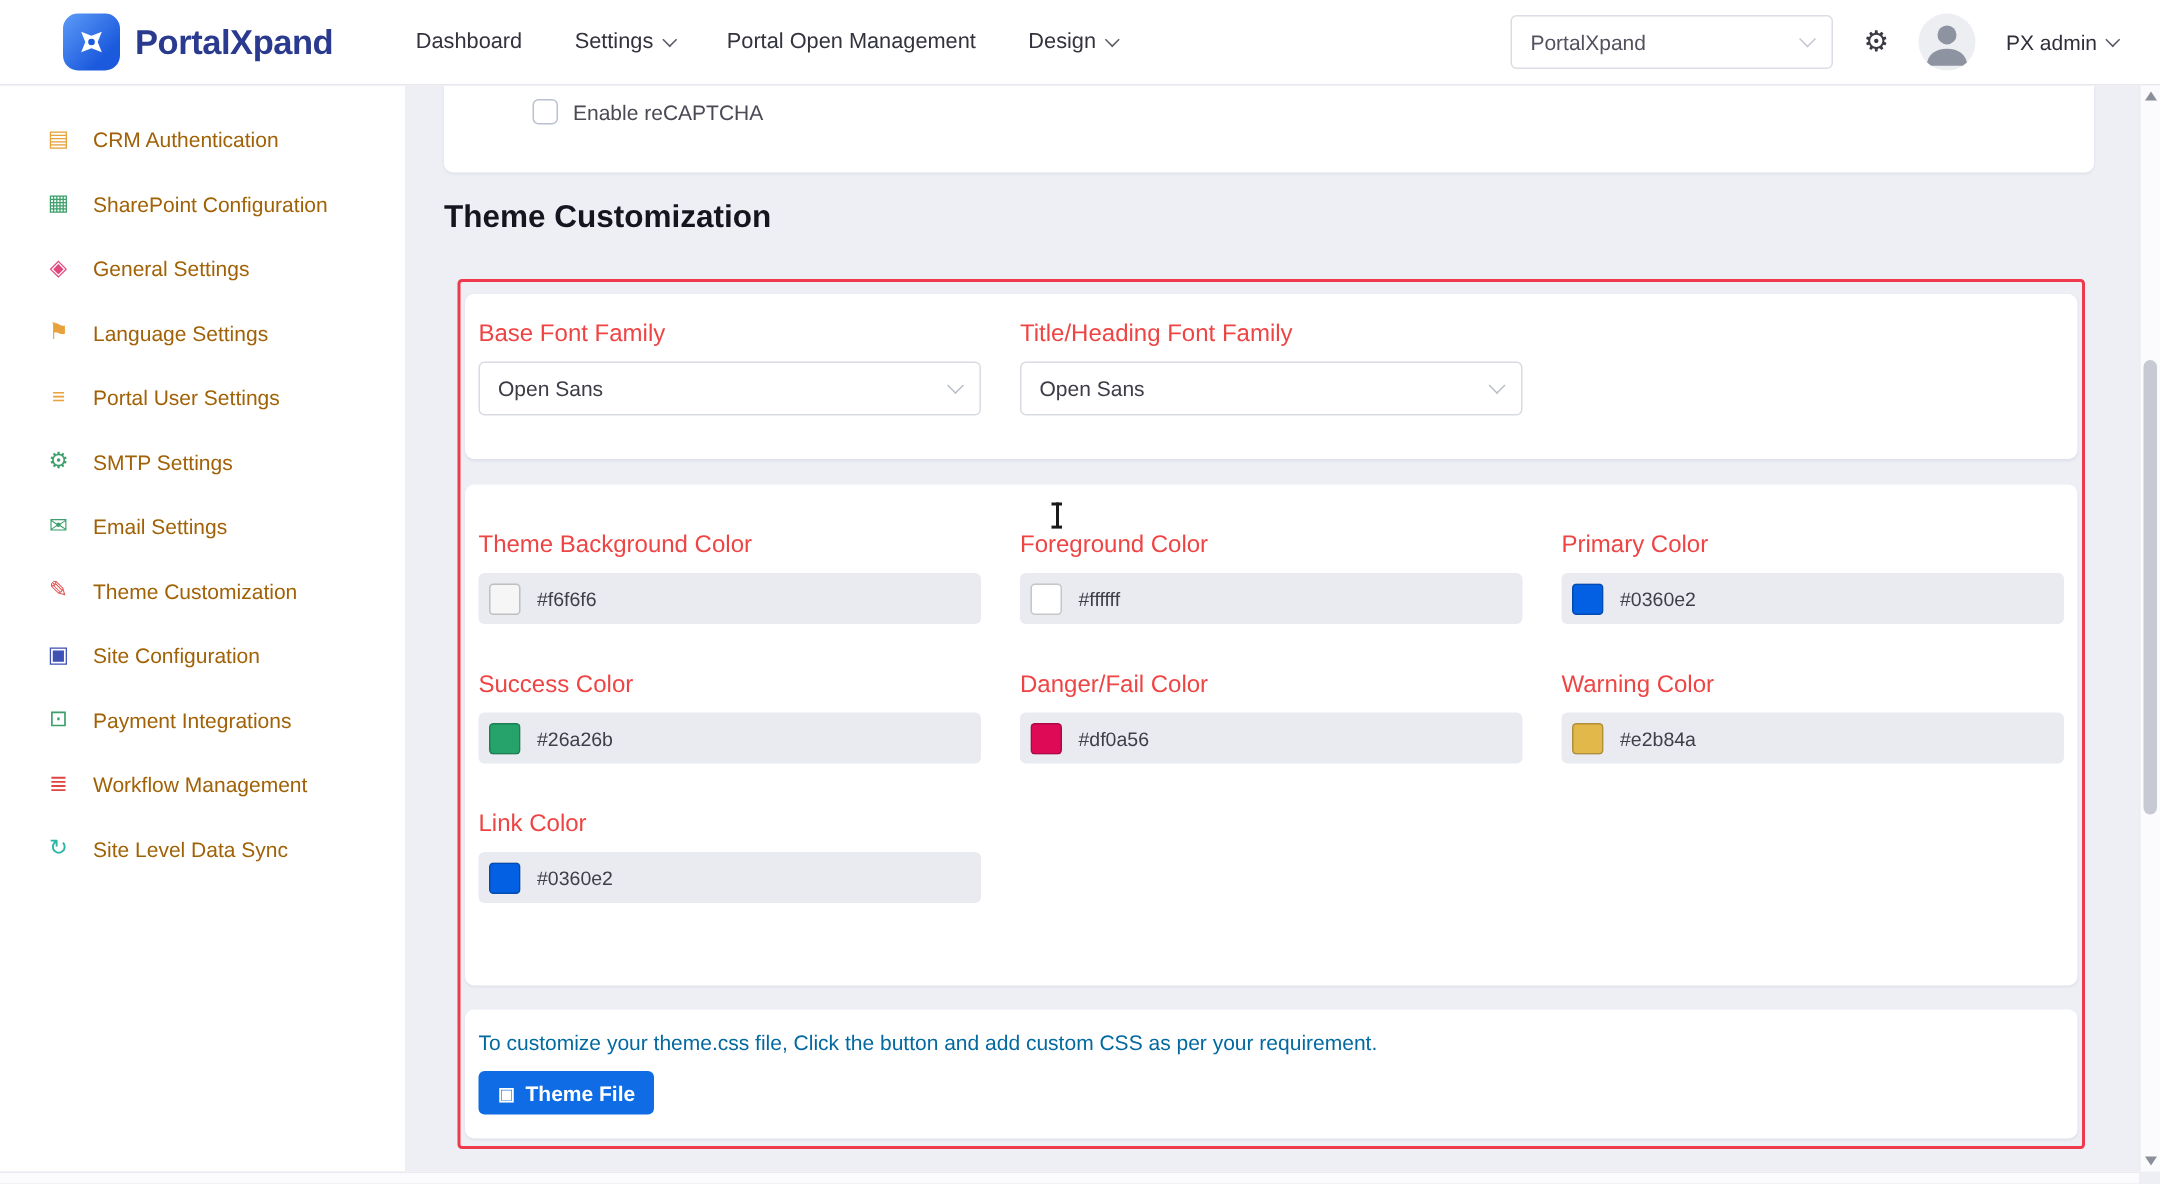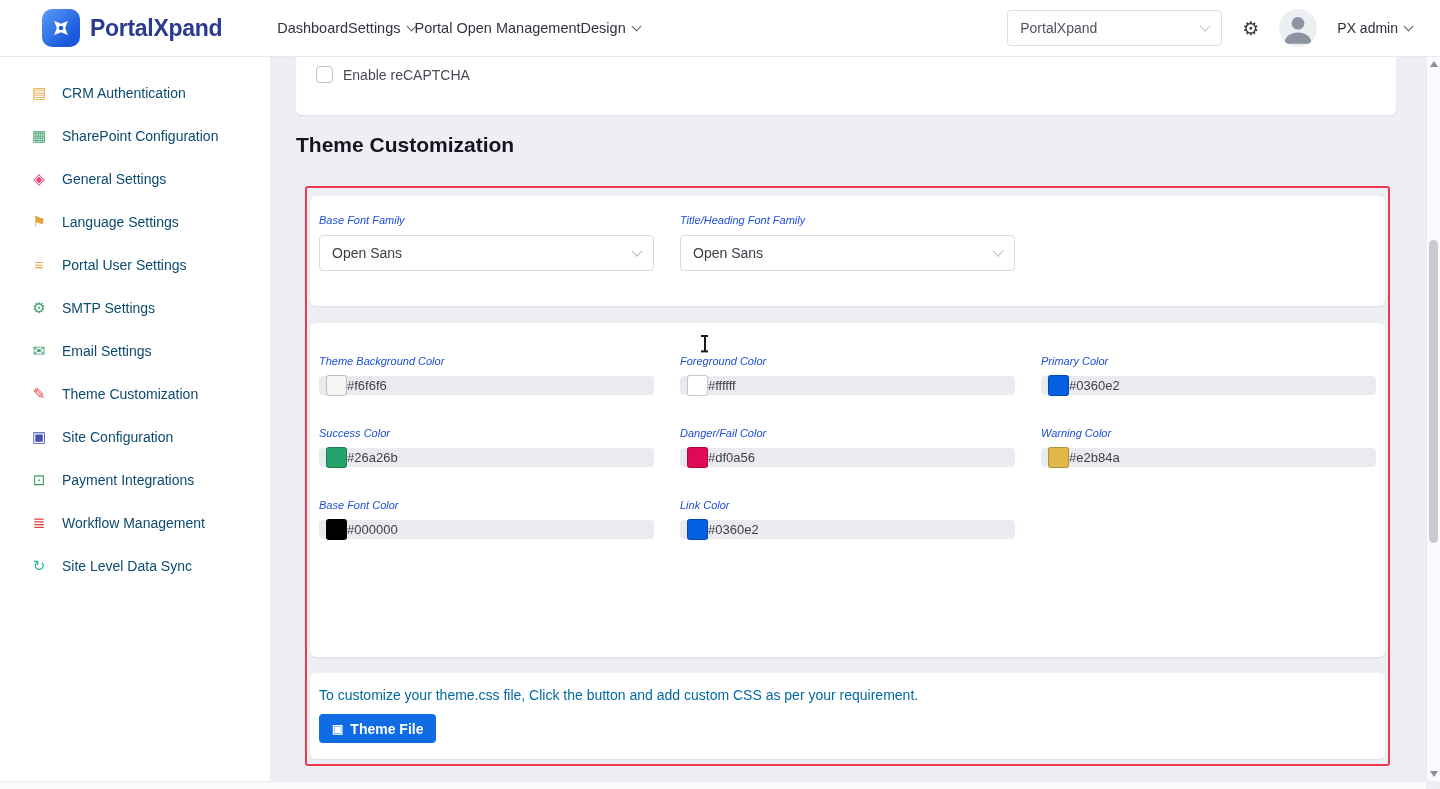--- a/index.html
+++ b/index.html
@@ -6,62 +6,62 @@
   html,body { width:1440px; height:789px; overflow:hidden; }
   body { font-family:"Liberation Sans", sans-serif; background:#edeff5; position:relative; color:#2f2f3a; }
 
   
   .topbar { position:absolute; top:0; left:0; width:1440px; height:57px; background:#fff;
             border-bottom:1px solid #e7e7ee; display:flex; align-items:center; padding:0 28px 0 42px; z-index:30; }
   .brand { display:flex; align-items:center; gap:10px; cursor:pointer; }
   .logo-mark { width:38px; height:38px; border-radius:10px; background:linear-gradient(135deg,#5d9cf8 0%,#1b59dd 75%);
                display:flex; align-items:center; justify-content:center; }
   .brand-text { font-size:23px; font-weight:800; color:#2a3b8f; letter-spacing:-0.3px; }
-  .topnav { display:flex; margin-left:55px; }
+  .topnav { display:flex; gap:35px; margin-left:55px; }
   .nav-item { font-size:14.5px; color:#33333e; cursor:pointer; display:flex; align-items:center; white-space:nowrap; }
   .chev { width:7px; height:7px; border-right:1.6px solid #5a5a66; border-bottom:1.6px solid #5a5a66;
           transform:rotate(45deg); display:inline-block; margin-left:7px; margin-top:-4px; }
   .top-right { margin-left:auto; display:flex; align-items:center; gap:20px; }
   .portal-select { width:215px; height:36px; border:1px solid #dcdce4; border-radius:4px; background:#fff;
                    display:flex; align-items:center; padding:0 12px; font-size:14px; color:#52525e; cursor:pointer; }
   .portal-select .sel-chev { margin-left:auto; width:8px; height:8px; border-right:1.6px solid #c4c7cf; border-bottom:1.6px solid #c4c7cf; transform:rotate(45deg); margin-top:-4px; }
   .gear { font-size:19px; color:#3a3a42; cursor:pointer; line-height:1; }
   .avatar { width:38px; height:38px; border-radius:50%; background:#eceef2; overflow:hidden; cursor:pointer; flex:0 0 auto; }
   .user { display:flex; align-items:center; font-size:14px; color:#2f2f3a; cursor:pointer; }
 
   
   .sidebar { position:absolute; top:57px; left:0; width:270px; bottom:8px; background:#fff; padding-top:14px; z-index:20; }
   .side-item { height:43px; display:flex; align-items:center; padding-left:30px; gap:14px; cursor:pointer; }
   .side-ico { width:18px; text-align:center; font-size:15px; line-height:1; }
-  .side-label { font-size:14px; color:#0c4a6e; }
+  .side-label { font-size:14px; color:#a16207; }
 
   
   .main { position:absolute; left:270px; top:57px; right:14px; bottom:8px; background:#edeff5; overflow:hidden; }
-  .card { background:#fff; border-radius:6px; box-shadow:0 1px 2px rgba(27,31,54,.07); }
+  .card { background:#fff; border-radius:6px; box-shadow:0 1px 2px rgba(27,31,54,.07);padding-left:39px; }
   .top-card { position:absolute; left:26px; width:1100px; top:0; height:58px; border-radius:0 0 6px 6px; }
   .check-row { display:flex; align-items:center; padding:9px 20px; gap:10px; }
   .checkbox { width:17px; height:17px; border:1.5px solid #b9c0cf; border-radius:4px; background:#fff; cursor:pointer; flex:0 0 auto; }
   .check-label { font-size:14px; color:#4a4a55; }
   .page-heading { position:absolute; left:26px; top:76px; font-size:21px; font-weight:700; color:#15151f; }
 
   .highlight-box { position:absolute; left:35px; top:129px; width:1085px; height:580px;
                    border:2px solid #ee3a4c; border-radius:3px; }
   .inner-card { position:absolute; left:3px; right:3px; }
   .card-fonts  { top:8px;   height:110px; padding:18px 9px; }
   .card-colors { top:135px; height:334px; padding:32px 9px 16px; }
   .card-file   { top:485px; height:86px;  padding:14px 9px; }
 
   .grid3 { display:grid; grid-template-columns:repeat(3,335px); column-gap:26px; row-gap:32px; }
-  .field-label { font-size:11px; font-weight:500; color:#1d4ed8; margin-bottom:9px; display:block;font-style:italic; }
+  .field-label { font-size:16px; font-weight:500; color:#ef4444; margin-bottom:9px; display:block; }
   .select { width:335px; height:36px; border:1px solid #d8dbe2; border-radius:4px; background:#fff;
             display:flex; align-items:center; padding:0 12px; font-size:14px; color:#3c3c46; cursor:pointer; }
   .select .sel-chev { margin-left:auto; width:8px; height:8px; border-right:1.6px solid #b9bdc7; border-bottom:1.6px solid #b9bdc7; transform:rotate(45deg); margin-top:-4px; }
 
-  .color-input { height:19px; background:#e9ebf1; border-radius:4px; display:flex; align-items:center;
-                 padding:0 7px; cursor:pointer; }
+  .color-input { height:34px; background:#e9ebf1; border-radius:4px; display:flex; align-items:center;
+                 padding:0 7px; gap:11px; cursor:pointer; }
   .swatch { width:21px; height:21px; border-radius:3px; border:1px solid rgba(0,0,0,.22); flex:0 0 auto; }
   .hex { font-size:13px; color:#3f3f4a; }
 
   .file-note { font-size:14px; color:#0369a1; margin-bottom:11px; }
   .btn-primary { display:inline-flex; align-items:center; gap:7px; height:29px; padding:0 13px;
                  background:#0f6ce4; color:#fff; border:none; border-radius:4px; font-size:14px; font-weight:700;
                  font-family:"Liberation Sans",sans-serif; cursor:pointer; }
   .btn-ico { font-size:12px; line-height:1; }
 
   
@@ -252,27 +252,20 @@
           </div>
         </div>
         <div>
           <label class="field-label">Warning Color</label>
           <div class="color-input">
             <span class="swatch" style="background: rgb(226, 184, 74);"></span>
             <span class="hex">#e2b84a</span>
           </div>
         </div>
         <div>
-          <label class="field-label">Base Font Color</label>
-          <div class="color-input">
-            <span class="swatch" style="background: rgb(0, 0, 0);"></span>
-            <span class="hex">#000000</span>
-          </div>
-        </div>
-        <div>
           <label class="field-label">Link Color</label>
           <div class="color-input">
             <span class="swatch" style="background: rgb(3, 96, 226);"></span>
             <span class="hex">#0360e2</span>
           </div>
         </div>
         <div></div>
       </div>
     </section>
 

